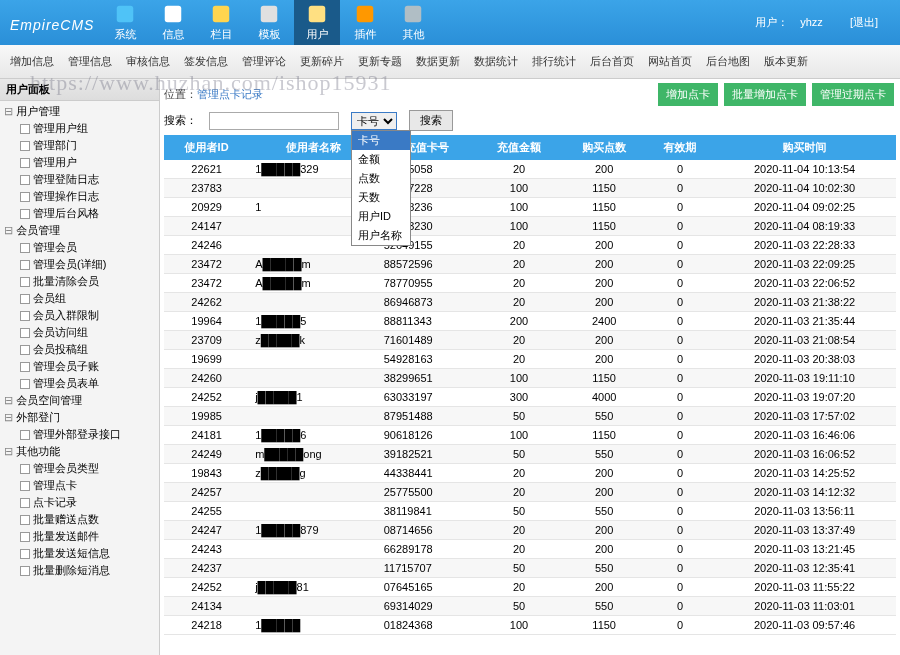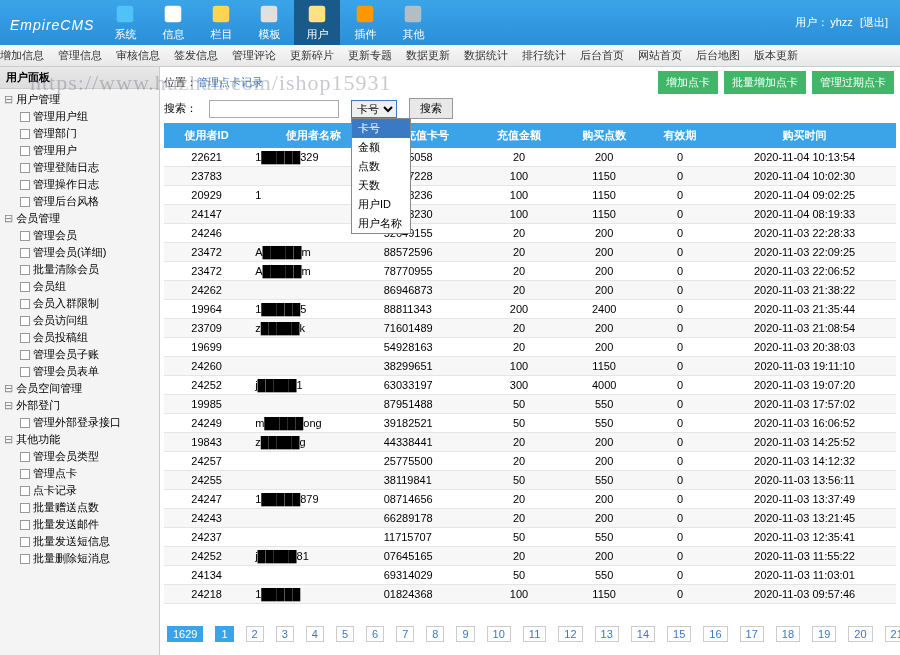--- a/index.html
+++ b/index.html
@@ -6,22 +6,22 @@
 body{background:#fff;width:900px;height:655px;overflow:hidden}
 .topbar{height:45px;background:linear-gradient(#3ba4e8,#2a8fd8);display:flex;align-items:center;color:#fff;padding:0 10px}
 .logo{font-size:22px;font-style:italic;font-weight:normal;margin-right:8px;letter-spacing:1px}
 .logo span{font-size:14px}
 .topicons{display:flex;gap:2px;flex:1}
 .topicon{width:46px;text-align:center;cursor:pointer;padding:3px 0}
 .topicon.active{background:#1a5a8a}
 .topicon .ic{width:22px;height:22px;margin:0 auto 2px;display:block}
 .topicon .lb{font-size:11px}
 .userinfo{font-size:11px}
-.userinfo a{color:#fff;text-decoration:none;margin:0 2px}
-.submenu{height:22px;background:linear-gradient(#f8f8f8,#e8e8e8);border-bottom:1px solid #ccc;display:flex;align-items:center;gap:14px;font-size:11px}
+.userinfo a{color:#fff;text-decoration:none;margin:0 12px}
+.submenu{height:34px;background:linear-gradient(#f8f8f8,#e8e8e8);border-bottom:1px solid #ccc;display:flex;align-items:center;padding-left:10px;gap:14px;font-size:11px}
 .submenu span{cursor:pointer;color:#333}
 .main{display:flex;height:588px}
 .sidebar{width:160px;background:#f4f4f4;border-right:1px solid #ccc;overflow-y:auto;font-size:11px}
 .sbtitle{background:linear-gradient(#e8e8e8,#ddd);padding:3px 6px;font-weight:bold;border-bottom:1px solid #ccc}
 .tree{padding:2px}
 .tree-item{padding:1px 2px;cursor:pointer;white-space:nowrap}
 .tree-item:before{content:"⊟ ";color:#888}
 .tree-item.leaf:before{content:"";}
 .tree-item.leaf{padding-left:18px}
 .tree-item.leaf .fi{display:inline-block;width:10px;height:10px;background:#fff;border:1px solid #999;margin-right:3px;vertical-align:middle}
@@ -315,20 +315,29 @@
           <tr>
             <td>19985</td>
             <td></td>
             <td>87951488</td>
             <td>50</td>
             <td>550</td>
             <td>0</td>
             <td>2020-11-03 17:57:02</td>
           </tr>
           <tr>
+            <td>24181</td>
+            <td>1█████6</td>
+            <td>90618126</td>
+            <td>100</td>
+            <td>1150</td>
+            <td>0</td>
+            <td>2020-11-03 16:46:06</td>
+          </tr>
+          <tr>
             <td>24249</td>
             <td>m█████ong</td>
             <td>39182521</td>
             <td>50</td>
             <td>550</td>
             <td>0</td>
             <td>2020-11-03 16:06:52</td>
           </tr>
           <tr>
             <td>19843</td>

